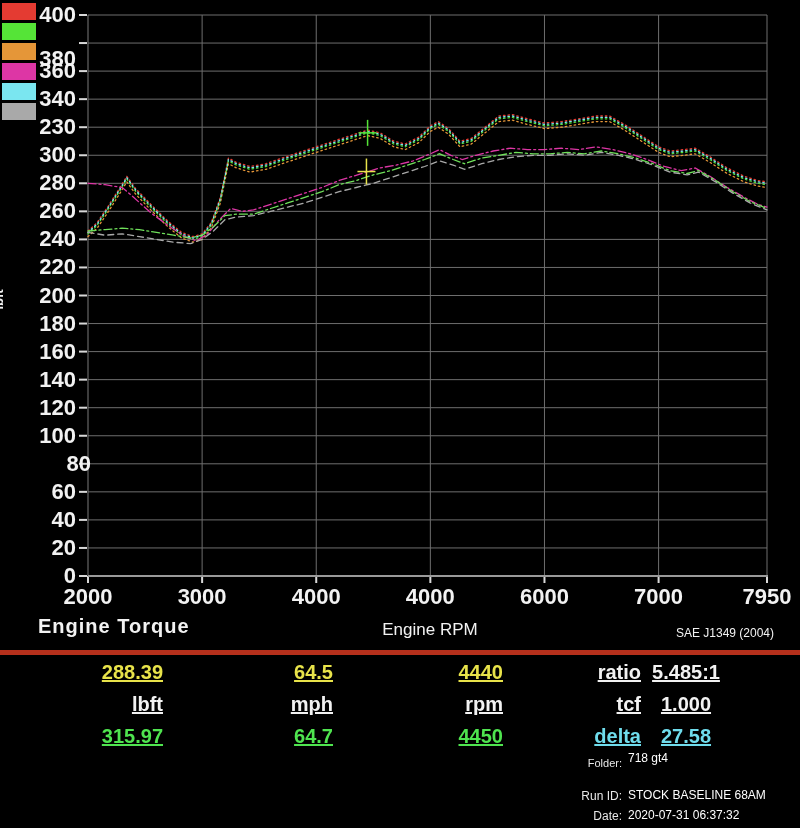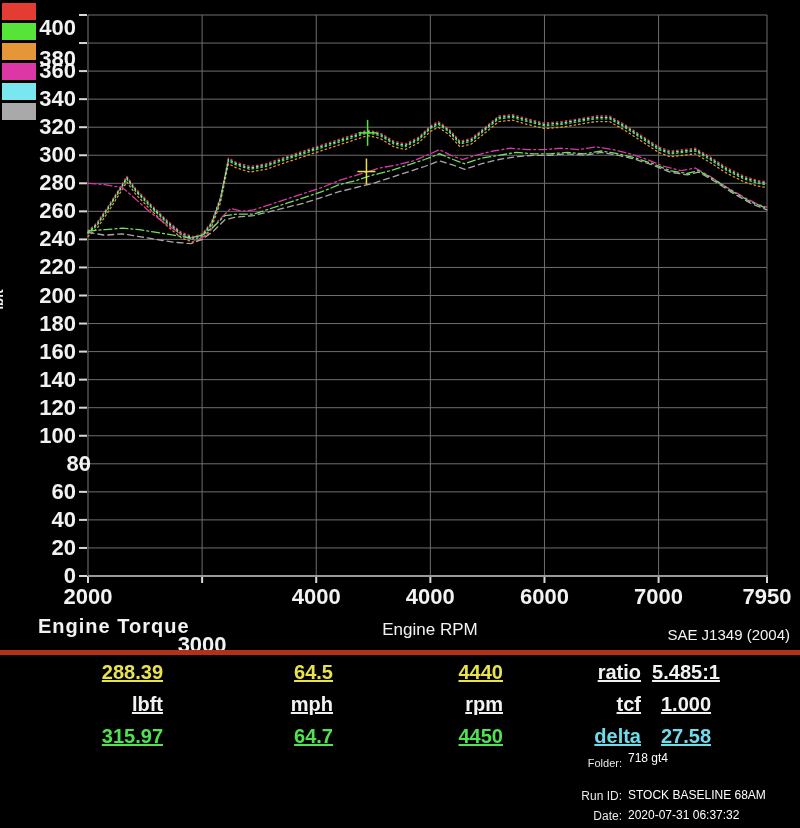--- a/index.html
+++ b/index.html
@@ -10,21 +10,21 @@
   .abs{position:absolute;}
   
   #legend{position:absolute;left:2px;top:3px;}
   .swatch{width:34px;height:17px;margin-bottom:3px;}
   
   .ytick-label{position:absolute;width:62px;text-align:right;font-size:22px;font-weight:bold;color:#f2f2f2;line-height:22px;}
   .xtick-label{position:absolute;width:90px;text-align:center;font-size:22px;font-weight:bold;color:#f2f2f2;line-height:22px;}
   #ylabel{position:absolute;left:-12px;top:292px;transform:rotate(-90deg);font-size:13px;font-weight:bold;}
   #chart-title{position:absolute;left:38px;top:615px;font-size:20px;font-weight:bold;letter-spacing:1px;}
   #xaxis-title{position:absolute;left:300px;top:620px;width:260px;text-align:center;font-size:17px;}
-  #sae-label{position:absolute;right:10px;top:626px;font-size:15px;}
+  #sae-label{position:absolute;right:26px;top:626px;font-size:12px;}
   
   #divider{position:absolute;left:0;top:650px;width:800px;height:5px;}
   
   .ro{position:absolute;font-size:20px;font-weight:bold;text-align:right;line-height:24px;text-decoration:underline;}
   .col1{left:30px;width:133px;}
   .col2{left:200px;width:133px;}
   .col3{left:370px;width:133px;}
   .lbl4{left:490px;width:127px;padding-left:24px;}
   .val4{left:631px;width:110px;text-align:center;}
   .r1{top:660px;}.r2{top:692px;}.r3{top:724px;}
@@ -128,29 +128,29 @@
     <div class="ytick-label" style="left: 14px; top: 396.7px;">120</div>
     <div class="ytick-label" style="left: 14px; top: 368.65px;">140</div>
     <div class="ytick-label" style="left: 14px; top: 340.6px;">160</div>
     <div class="ytick-label" style="left: 14px; top: 312.55px;">180</div>
     <div class="ytick-label" style="left: 14px; top: 284.5px;">200</div>
     <div class="ytick-label" style="left: 14px; top: 256.45px;">220</div>
     <div class="ytick-label" style="left: 14px; top: 228.4px;">240</div>
     <div class="ytick-label" style="left: 14px; top: 200.35px;">260</div>
     <div class="ytick-label" style="left: 14px; top: 172.3px;">280</div>
     <div class="ytick-label" style="left: 14px; top: 144.25px;">300</div>
-    <div class="ytick-label" style="left: 14px; top: 116.2px;">320</div>
+    <div class="ytick-label" style="left: 14px; top: 116.2px;">230</div>
     <div class="ytick-label" style="left: 14px; top: 88.15px;">340</div>
     <div class="ytick-label" style="left: 14px; top: 60.1px;">360</div>
     <div class="ytick-label" style="left: 14px; top: 48px;">380</div>
-    <div class="ytick-label" style="left: 14px; top: 4px; margin-top: 13px;">400</div>
+    <div class="ytick-label" style="left: 14px; top: 4px;">400</div>
   </div>
 <div id="xticks">
     <div class="xtick-label" style="left: 43px; top: 586px;">2000</div>
-    <div class="xtick-label" style="left: 157.118px; top: 586px; margin-top: 48px;">3000</div>
+    <div class="xtick-label" style="left: 157.118px; top: 586px;">3000</div>
     <div class="xtick-label" style="left: 271.235px; top: 586px;">4000</div>
     <div class="xtick-label" style="left: 385.353px; top: 586px;">4000</div>
     <div class="xtick-label" style="left: 499.471px; top: 586px;">6000</div>
     <div class="xtick-label" style="left: 613.588px; top: 586px;">7000</div>
     <div class="xtick-label" style="left: 722px; top: 586px;">7950</div>
   </div>
 
 <div id="ylabel">lbft</div>
 <div id="chart-title">Engine Torque</div>
 <div id="xaxis-title">Engine RPM</div>

